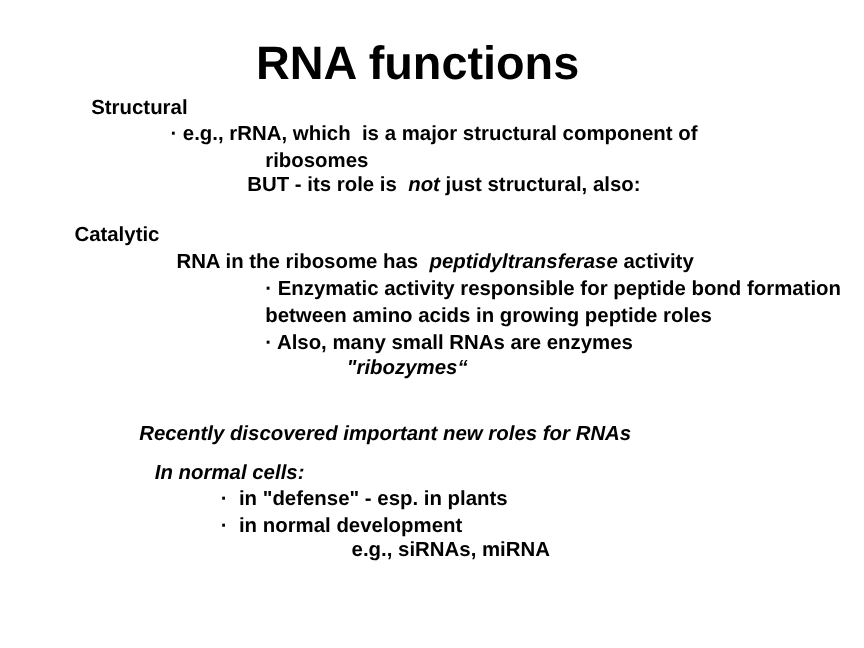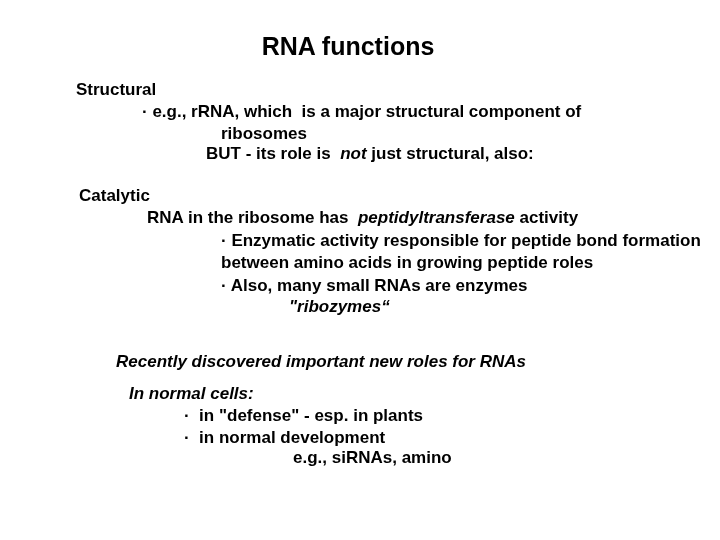--- a/index.html
+++ b/index.html
@@ -18,38 +18,38 @@
     font-family: "Liberation Sans", sans-serif;
     font-weight: bold;
     overflow: hidden;
   }
   .title {
     position: absolute;
     left: 0;
     top: 34px;
     width: 696px;
     text-align: center;
-    font-size: 25px;
+    font-size: 39px;
     line-height: 1;
     white-space: pre;
   }
   .line {
     position: absolute;
     font-size: 17px;
     line-height: 20px;
     white-space: pre;
     margin-left: 44px;
   }
   .it { font-style: italic; }
 
   .l-structural  { left: 32px;  top: 80px;  }
   .l-eg          { left: 98px;  top: 102px; }
   .l-ribosomes   { left: 177px; top: 124px; }
   .l-but         { left: 162px; top: 144px; }
-  .l-catalytic   { left: 35px;  top: 186px; }
+  .l-catalytic   { left: 18px;  top: 186px; }
   .l-rna-ribo    { left: 103px; top: 208px; }
   .l-enzymatic   { left: 177px; top: 231px; }
   .l-between     { left: 177px; top: 253px; }
   .l-also        { left: 177px; top: 276px; }
   .l-ribozymes   { left: 245px; top: 297px; }
   .l-regulatory  { left: 32px;  top: 318px; }
   .l-recently    { left: 72px;  top: 352px; }
   .l-incells     { left: 85px;  top: 384px; }
   .l-defense     { left: 140px; top: 406px; }
   .l-development { left: 140px; top: 428px; }
@@ -70,14 +70,14 @@
   <div class="line l-enzymatic">· Enzymatic activity responsible for peptide bond formation</div>
   <div class="line l-rna-ribo"><span>RNA in the ribosome has  </span><span class="it">peptidyltransferase</span><span> activity</span></div>
   <div class="line l-between">between amino acids in growing peptide roles</div>
   <div class="line l-also">· Also, many small RNAs are enzymes</div>
   <div class="line l-ribozymes it">"ribozymes“</div>
 
   <div class="line l-recently it">Recently discovered important new roles for RNAs</div>
   <div class="line l-incells it">In normal cells:</div>
   <div class="line l-defense">·  in "defense" - esp. in plants</div>
   <div class="line l-development">·  in normal development</div>
-  <div class="line l-sirnas">e.g., siRNAs, amino</div>
+  <div class="line l-sirnas">e.g., siRNAs, miRNA</div>
 </div>
 
 </body></html>

